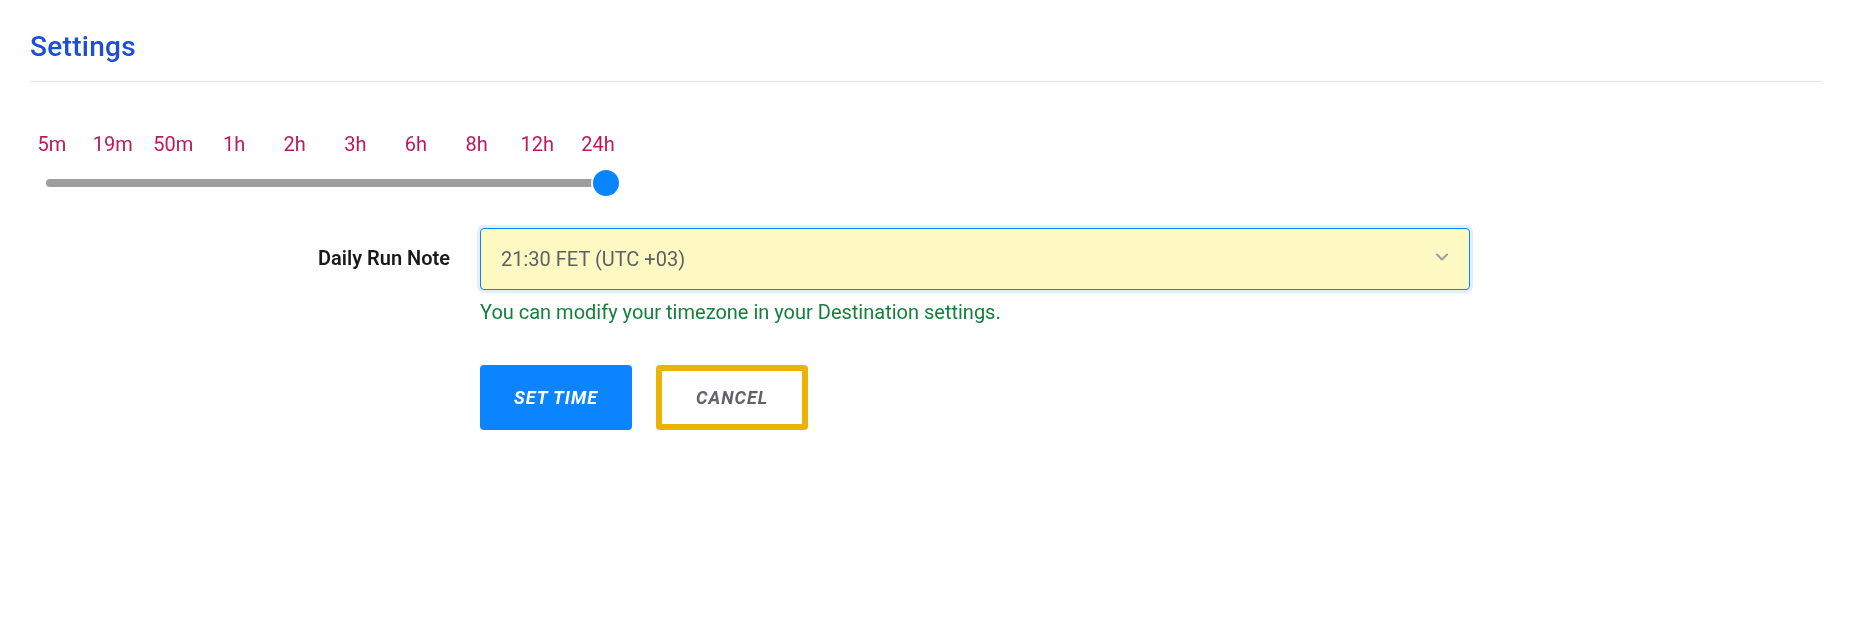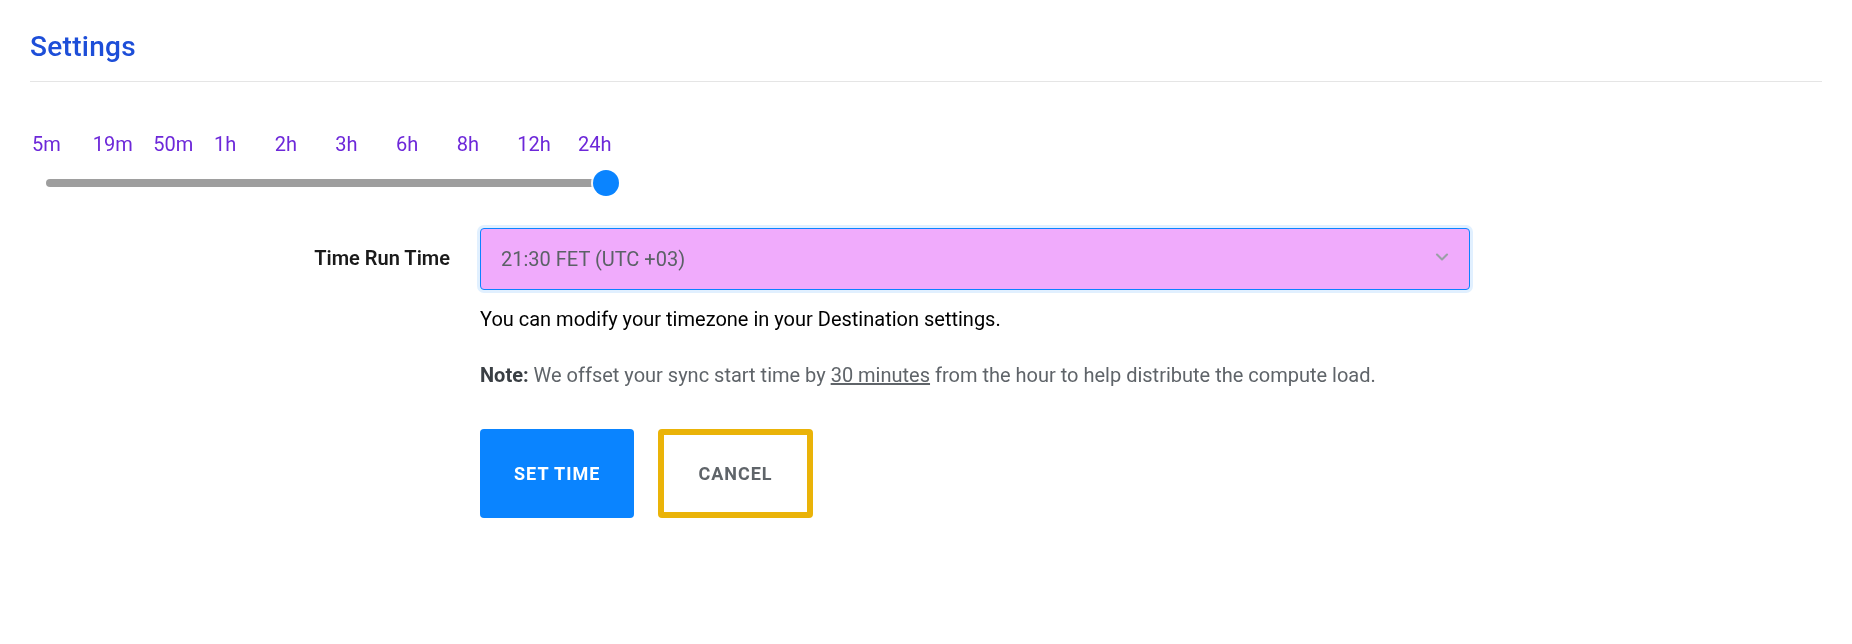--- a/index.html
+++ b/index.html
@@ -52,25 +52,25 @@
     }
     .slider-ticks {
       display: flex;
       justify-content: space-between;
       margin-bottom: 12px;
       padding: 0 2px;
       width: 590px;
     }
     .slider-tick {
       font-size: 20px;
-      color: #6d28d9;
+      color: #be185d;
       font-weight: 400;
       cursor: pointer;
       min-width: 40px;
-      text-align: left;
+      text-align: center;
     }
     .slider-track-container {
       position: relative;
       width: 560px;
       height: 30px;
       margin-left: 16px;
     }
     .slider-track {
       position: absolute;
       top: 11px;
@@ -93,41 +93,41 @@
     }
     .select-wrapper {
       position: relative;
       width: 100%;
     }
     .select-box {
       width: 100%;
       padding: 18px 44px 18px 20px;
       font-size: 20px;
       color: #5b6166;
-      background: #f0abfc;
+      background: #fef9c3;
       border: 1px solid #0a84ff;
       border-radius: 4px;
       outline: none;
       box-shadow: 0 0 0 3px rgba(10,132,255,0.12);
       cursor: pointer;
       font-family: inherit;
       text-align: left;
     }
     .select-chevron {
       position: absolute;
       right: 18px;
       top: 50%;
       transform: translateY(-50%);
       pointer-events: none;
       color: #9aa0a6;
     }
     .helper-text {
       font-size: 20px;
-      color: #000000;
-      margin-top: 14px;
+      color: #15803d;
+      margin-top: 7px;
       line-height: 1.5;
     }
     .note-text {
       font-size: 20px;
       color: #5f6469;
       margin-top: 26px;
       line-height: 1.55;
     }
     .note-label {
       font-weight: 700;
@@ -135,27 +135,28 @@
     }
     .underline {
       text-decoration: underline;
     }
     .button-row {
       display: flex;
       gap: 24px;
       margin-top: 38px;
     }
     .btn {
-      padding: 28px 34px;
+      padding: 16px 34px;
       font-size: 18px;
       font-weight: 700;
       letter-spacing: 1px;
       border-radius: 4px;
       cursor: pointer;
       font-family: inherit;
+      font-style: italic;
     }
     .btn-primary {
       background: #0a84ff;
       color: #fff;
       border: none;
     }
     .btn-secondary {
       background: #fff;
       color: #5f6469;
       border: 6px solid #eab308;
@@ -186,34 +187,31 @@
         </div>
         <div class="slider-track-container">
           <div class="slider-track"></div>
           <div class="slider-thumb"></div>
         </div>
       </div>
     </div>
   </div>
 
   <div class="form-row">
-    <div class="form-label" style="padding-top:18px;">Time Run Time</div>
+    <div class="form-label" style="padding-top:18px;">Daily Run Note</div>
     <div class="form-control">
       <div class="select-wrapper">
         <button type="button" class="select-box">21:30 FET (UTC +03)</button>
         <span class="select-chevron">
           <svg width="20" height="20" viewBox="0 0 24 24" fill="none" stroke="currentColor" stroke-width="2.5" stroke-linecap="round" stroke-linejoin="round">
               <polyline points="6 9 12 15 18 9"></polyline>
             </svg>
         </span>
       </div>
       <p class="helper-text">You can modify your timezone in your Destination settings.</p>
-      <p class="note-text">
-        <span class="note-label">Note:</span><span> We offset your sync start time by </span><span class="underline">30 minutes</span><span> from the hour to help distribute the compute load.</span>
-      </p>
       <div class="button-row">
         <button class="btn btn-primary">SET TIME</button>
         <button class="btn btn-secondary">CANCEL</button>
       </div>
     </div>
   </div>
 
 </div>
 
 </body></html>

